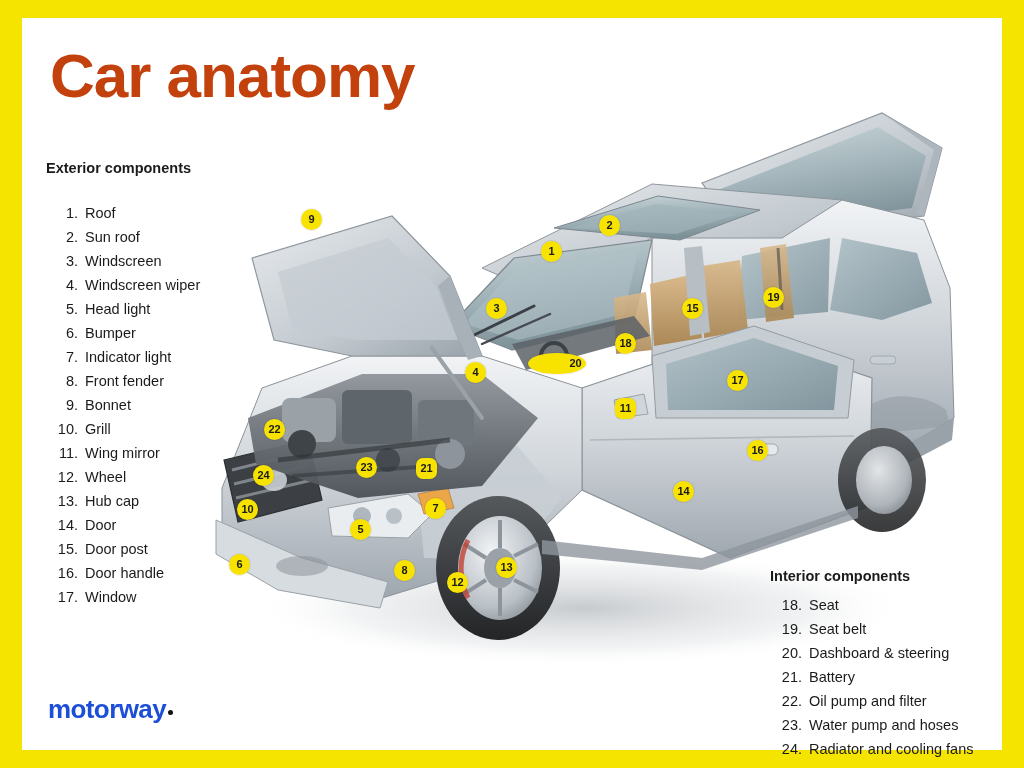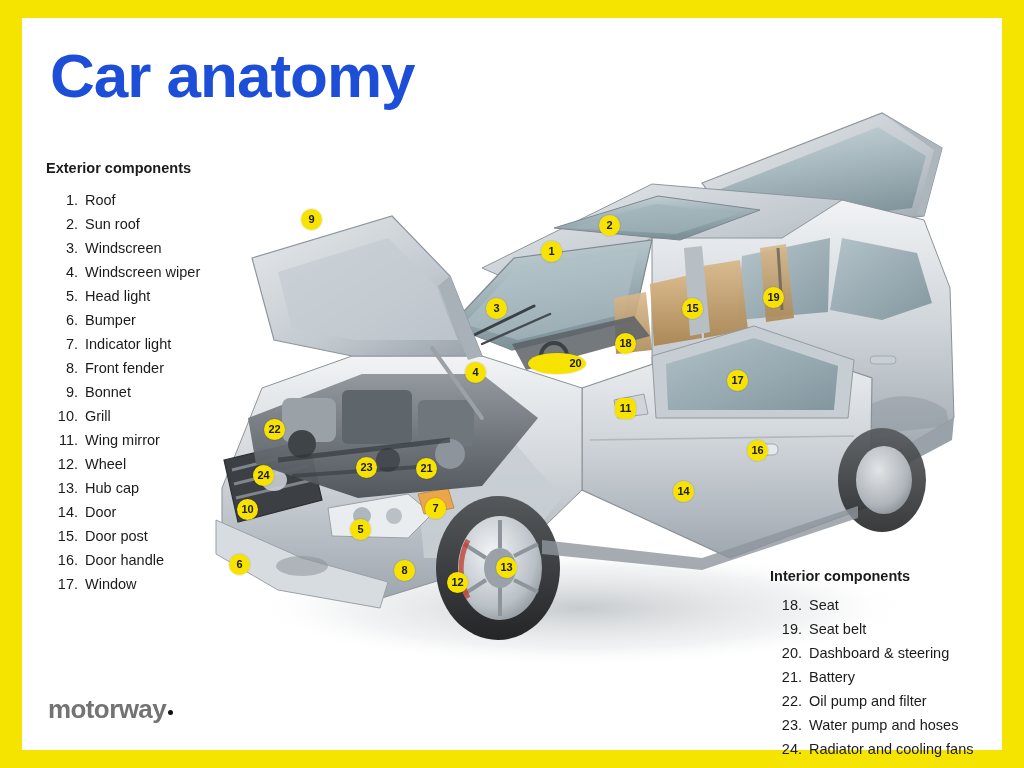--- a/index.html
+++ b/index.html
@@ -24,34 +24,34 @@
     left: 22px; top: 18px;
     width: 980px; height: 732px;
     background: #ffffff;
   }
   #title {
     position: absolute;
     left: 28px; top: 22px;
     font-size: 62px;
     font-weight: bold;
     letter-spacing: -1px;
-    color: #1d4ed8;
+    color: #c2410c;
     white-space: nowrap;
   }
   .list-heading {
     font-size: 14.5px;
     font-weight: bold;
     color: #1b1b1b;
   }
   #exterior {
     position: absolute;
     left: 24px; top: 142px;
     width: 240px;
   }
-  #exterior .list-heading { margin-left: 0px; margin-bottom: 12px; }
+  #exterior .list-heading { margin-left: 0px; margin-bottom: 25px; }
   #interior {
     position: absolute;
     left: 748px; top: 512px;
     width: 230px;
     margin-top: 38px;
   }
   #interior .list-heading { margin-bottom: 9px; }
   ul.parts {
     list-style: none;
     margin: 0;
@@ -71,21 +71,21 @@
   }
   ul.parts li .lbl {
     flex: 1 1 auto;
   }
   #logo {
     position: absolute;
     left: 26px; top: 676px;
     font-size: 26px;
     font-weight: bold;
     letter-spacing: -0.6px;
-    color: #737373;
+    color: #1d4ed8;
   }
   #logo .dot {
     display: inline-block;
     width: 5px; height: 5px;
     border-radius: 50%;
     background: #111111;
     vertical-align: 3px;
     margin-left: 2px;
   }
   
@@ -301,21 +301,21 @@
       <div class="badge" style="left:433px; top:310px;border-radius:7px;">11</div>
       <div class="badge" style="left:265px; top:484px;">12</div>
       <div class="badge" style="left:314px; top:469px;">13</div>
       <div class="badge" style="left:491px; top:393px;">14</div>
       <div class="badge" style="left:500px; top:210px;">15</div>
       <div class="badge" style="left:565px; top:352px;">16</div>
       <div class="badge" style="left:545px; top:282px;">17</div>
       <div class="badge" style="left:433px; top:245px;">18</div>
       <div class="badge" style="left:581px; top:199px;">19</div>
       <div class="badge" style="left:346px; top:265px;padding-left:37px;">20</div>
-      <div class="badge" style="left:234px; top:370px;">21</div>
+      <div class="badge" style="left:234px; top:370px;border-radius:7px;">21</div>
       <div class="badge" style="left:82px;  top:331px;">22</div>
       <div class="badge" style="left:174px; top:369px;">23</div>
       <div class="badge" style="left:71px;  top:377px;">24</div>
     </div>
 
     <div id="exterior">
       <div class="list-heading">Exterior components</div>
       <ul class="parts">
         <li>
             <span class="num">1.</span>

